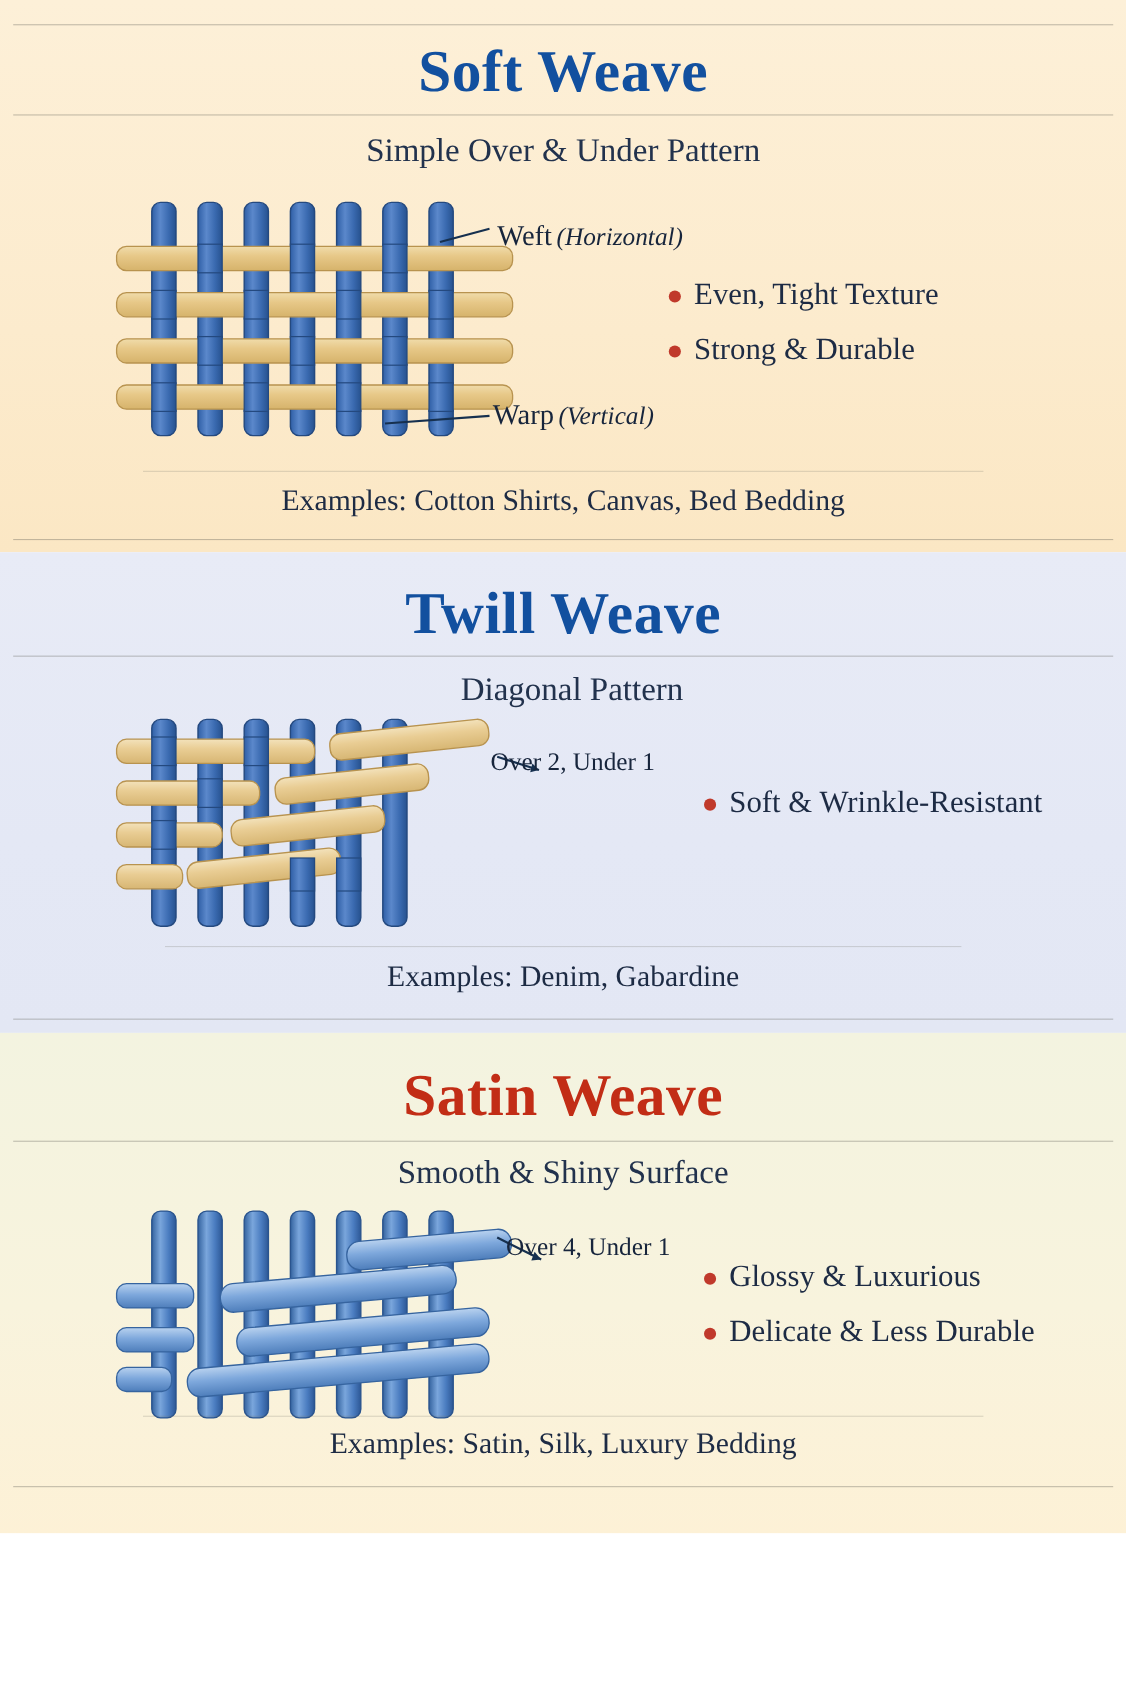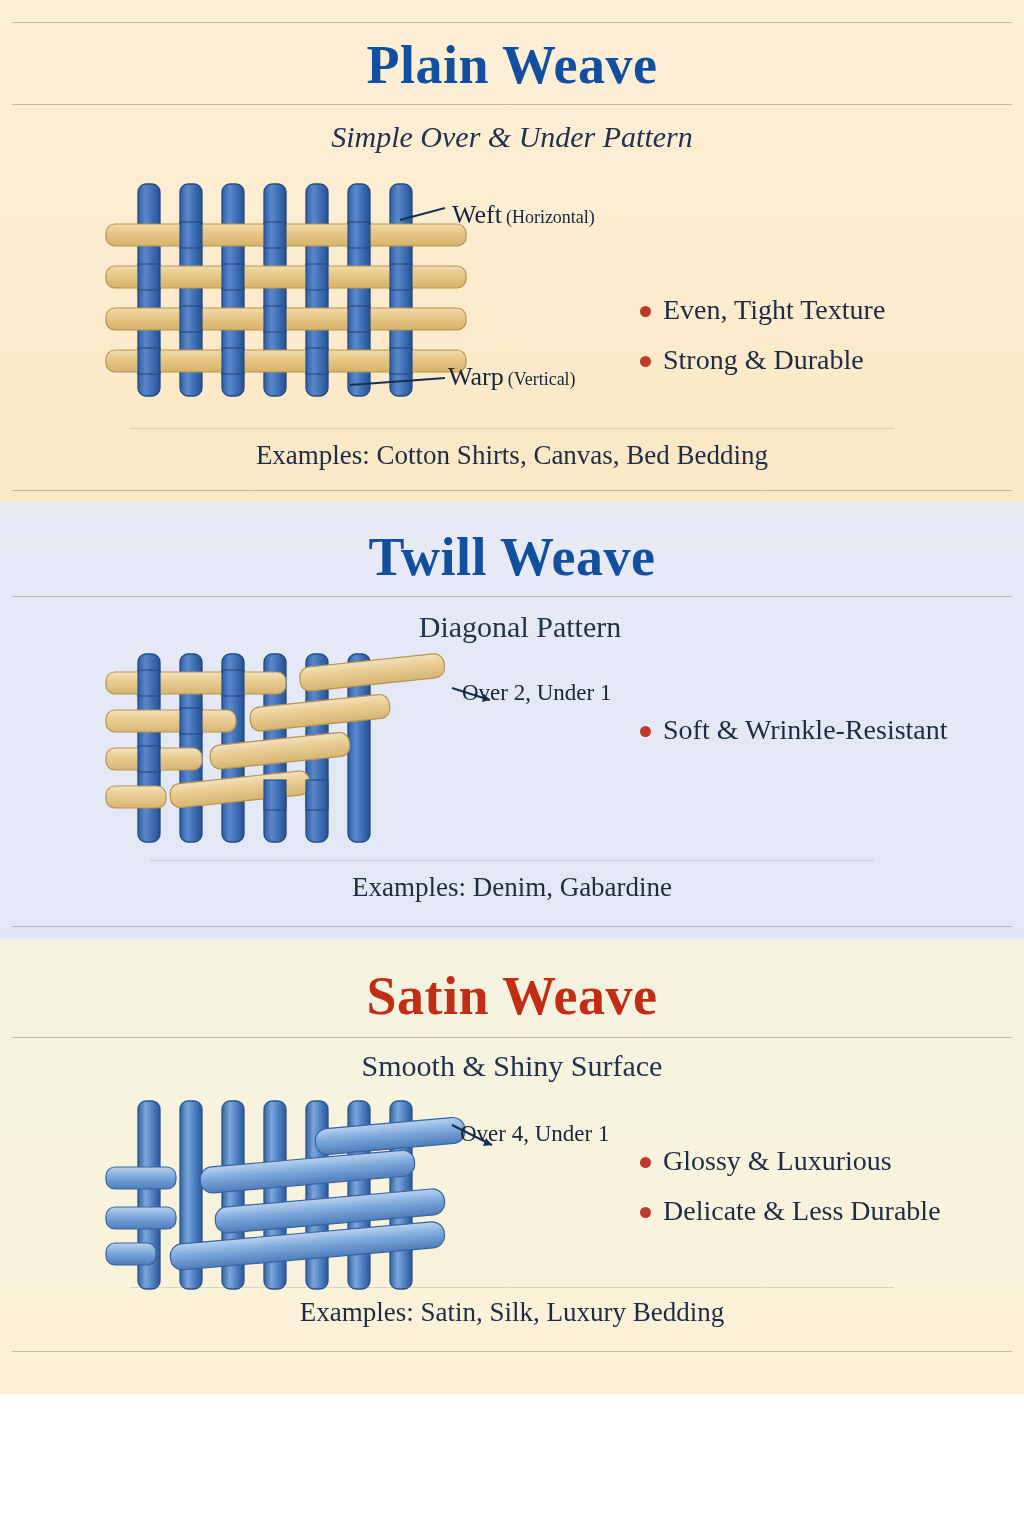--- a/index.html
+++ b/index.html
@@ -89,40 +89,41 @@
   .callout {
     position: absolute;
     color: #17253c;
     white-space: nowrap;
   }
   .callout .lead {
     font-weight: normal;
     font-size: 26px;
   }
   .callout .sub {
-    font-size: 18px;
+    font-size: 23px;
+    font-style: italic;
   }
   .callout-small {
     font-size: 23px;
     color: #17253c;
   }
 
   svg { display: block; }
   .weave-wrap { position: absolute; }
 </style>
 </head>
 <body>
 
 <div class="page">
 
   <div class="section sec-plain">
     <div class="rule" style="top:22px;"></div>
-    <div class="title title-plain" style="position:absolute; top:38px; left:0; right:0; font-size:54px;">Plain Weave</div>
+    <div class="title title-plain" style="position:absolute; top:38px; left:0; right:0; font-size:54px;">Soft Weave</div>
     <div class="rule" style="top:104px;"></div>
-    <div class="subtitle" style="position:absolute; top:120px; left:0; right:0;font-style:italic;">Simple Over &amp; Under Pattern</div>
+    <div class="subtitle" style="position:absolute; top:120px; left:0; right:0;">Simple Over &amp; Under Pattern</div>
 
     <div class="weave-wrap" style="left:100px; top:180px;">
       <svg width="390" height="225" viewBox="0 0 390 225">
         <defs>
           <linearGradient id="warpG" x1="0" y1="0" x2="1" y2="0">
             <stop offset="0%" stop-color="#2f5fa6"></stop>
             <stop offset="35%" stop-color="#5b88cb"></stop>
             <stop offset="70%" stop-color="#3a6ab0"></stop>
             <stop offset="100%" stop-color="#27528f"></stop>
           </linearGradient>
@@ -185,21 +186,21 @@
 
     <div class="callout" style="left:452px; top:200px;">
       <span class="lead">Weft</span>
       <span class="sub">(Horizontal)</span>
     </div>
     <div class="callout" style="left:448px; top:362px;">
       <span class="lead">Warp</span>
       <span class="sub">(Vertical)</span>
     </div>
 
-    <div class="bullets" style="left:640px; top:252px; width:360px;margin-top:42px;">
+    <div class="bullets" style="left:608px; top:252px; width:360px;">
       <div class="bullet">
         <span class="dot"></span>
         <span>Even, Tight Texture</span>
       </div>
       <div class="bullet">
         <span class="dot"></span>
         <span>Strong &amp; Durable</span>
       </div>
     </div>
 
@@ -264,21 +265,21 @@
           <rect x="164" y="130" width="22" height="30" fill="url(#warpG2)" stroke="#24497f" stroke-width="1.1"></rect>
           <rect x="206" y="130" width="22" height="30" fill="url(#warpG2)" stroke="#24497f" stroke-width="1.1"></rect>
         </g>
         <g stroke="#16304f" stroke-width="2" fill="none">
           <path d="M 352 38 L 390 50"></path>
           <path d="M 384 44 L 390 50 L 382 52" fill="#16304f" stroke="none"></path>
         </g>
       </svg>
     </div>
 
-    <div class="callout" style="left:462px; top:178px;">
+    <div class="callout" style="left:446px; top:178px;">
       <span class="callout-small">Over 2, Under 1</span>
     </div>
 
     <div class="bullets" style="left:640px; top:212px; width:380px;">
       <div class="bullet">
         <span class="dot"></span>
         <span>Soft &amp; Wrinkle-Resistant</span>
       </div>
     </div>
 

